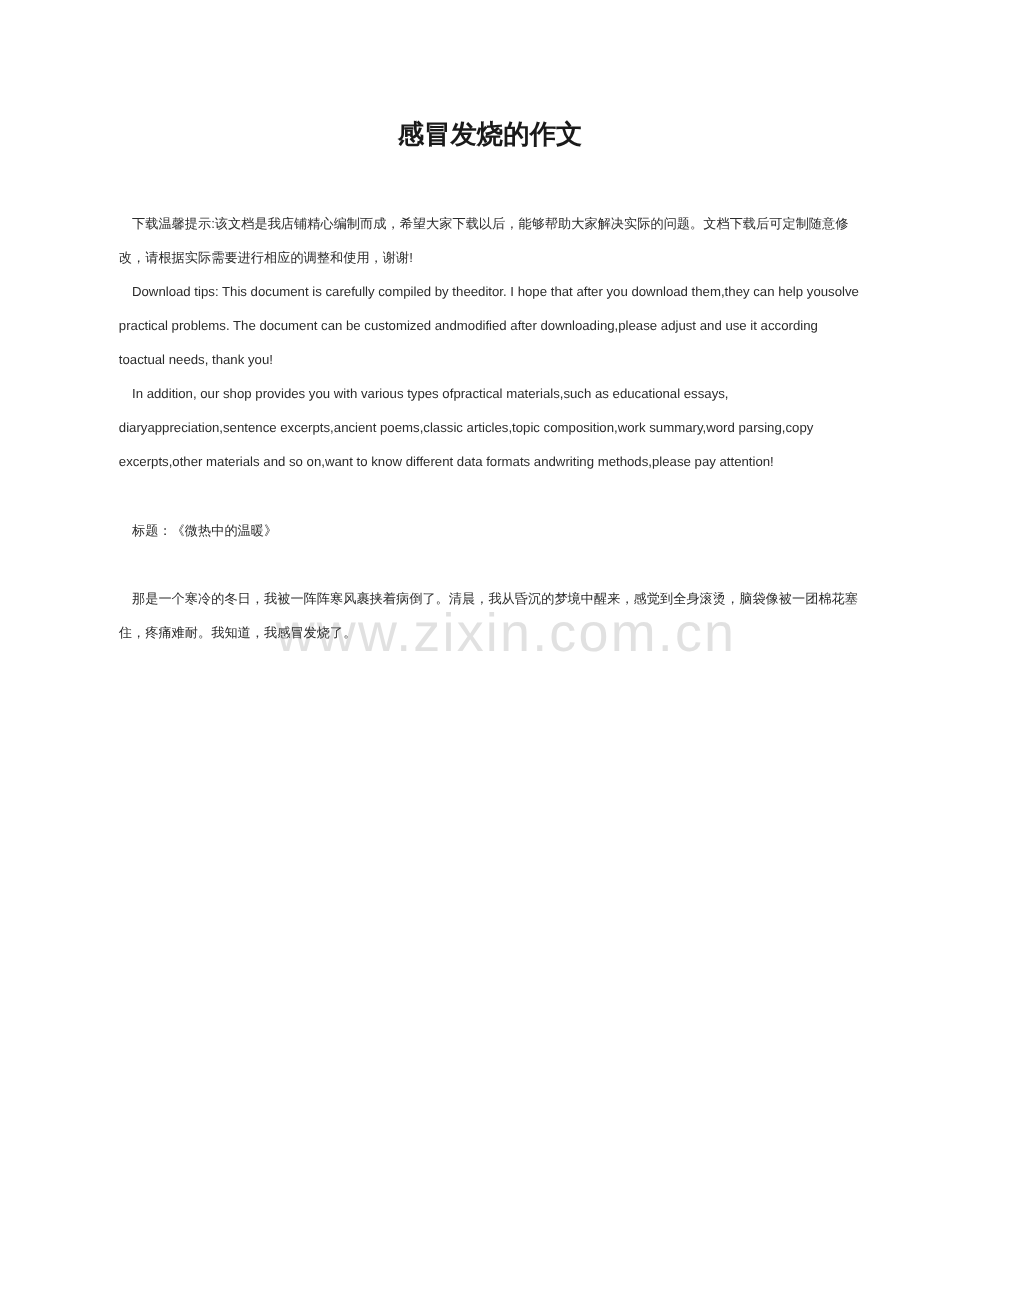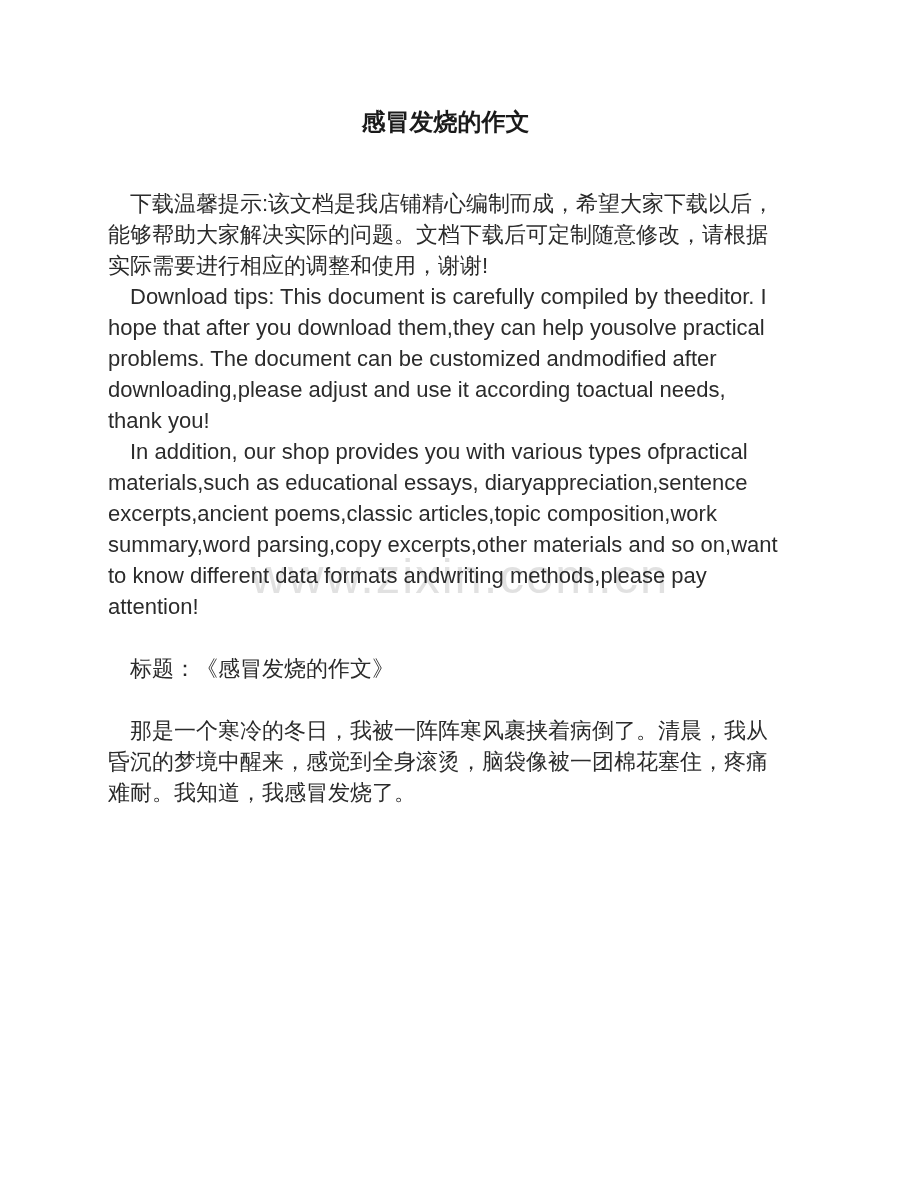--- a/index.html
+++ b/index.html
@@ -25,21 +25,21 @@
   }
   .doc-title {
     margin: 0 0 50px 0;
     text-align: center;
     font-size: 24px;
     font-weight: bold;
     color: #1a1a1a;
   }
   .para {
     margin: 0;
-    font-size: 22px;
+    font-size: 12px;
     line-height: 31px;
     text-indent: 1em;
     text-align: left;
     word-break: break-word;
     color: #2b2b2b;
   }
   .para.spaced {
     margin-top: 31px;
   }
   .watermark {
@@ -68,19 +68,19 @@
 
     <h1 class="doc-title">感冒发烧的作文</h1>
 
     <p class="para">下载温馨提示:该文档是我店铺精心编制而成，希望大家下载以后，能够帮助大家解决实际的问题。文档下载后可定制随意修改，请根据实际需要进行相应的调整和使用，谢谢!</p>
 
 
     <p class="para">Download tips: This document is carefully compiled by theeditor. I hope that after you download them,they can help yousolve practical problems. The document can be customized andmodified after downloading,please adjust and use it according toactual needs, thank you!</p>
 
     <p class="para">In addition, our shop provides you with various types ofpractical materials,such as educational essays, diaryappreciation,sentence excerpts,ancient poems,classic articles,topic composition,work summary,word parsing,copy excerpts,other materials and so on,want to know different data formats andwriting methods,please pay attention!</p>
 
-    <p class="para spaced">标题：《感冒发烧的作文》</p>
+    <p class="para spaced">标题：《微热中的温暖》</p>
 
     <p class="para spaced">那是一个寒冷的冬日，我被一阵阵寒风裹挟着病倒了。清晨，我从昏沉的梦境中醒来，感觉到全身滚烫，脑袋像被一团棉花塞住，疼痛难耐。我知道，我感冒发烧了。</p>
 
 
   </div>
 </div>
 
 </body></html>

